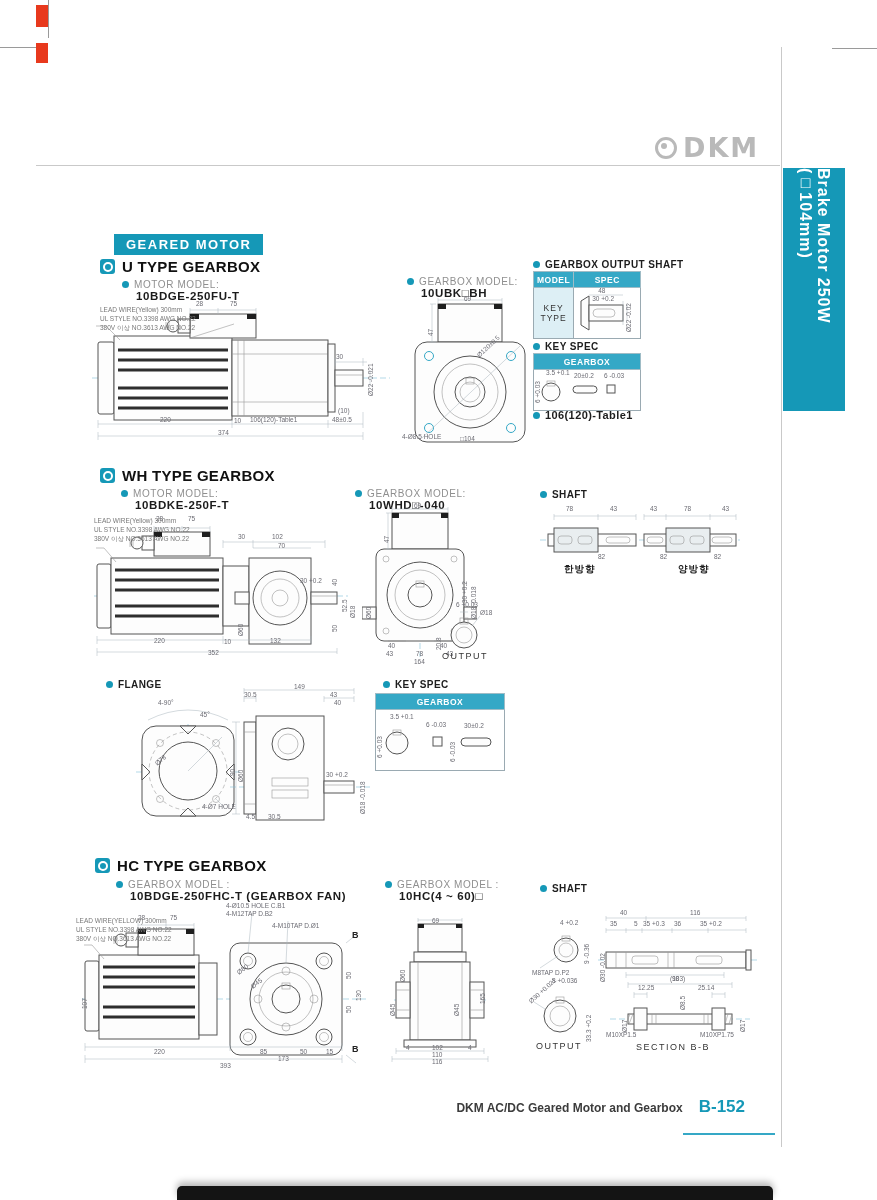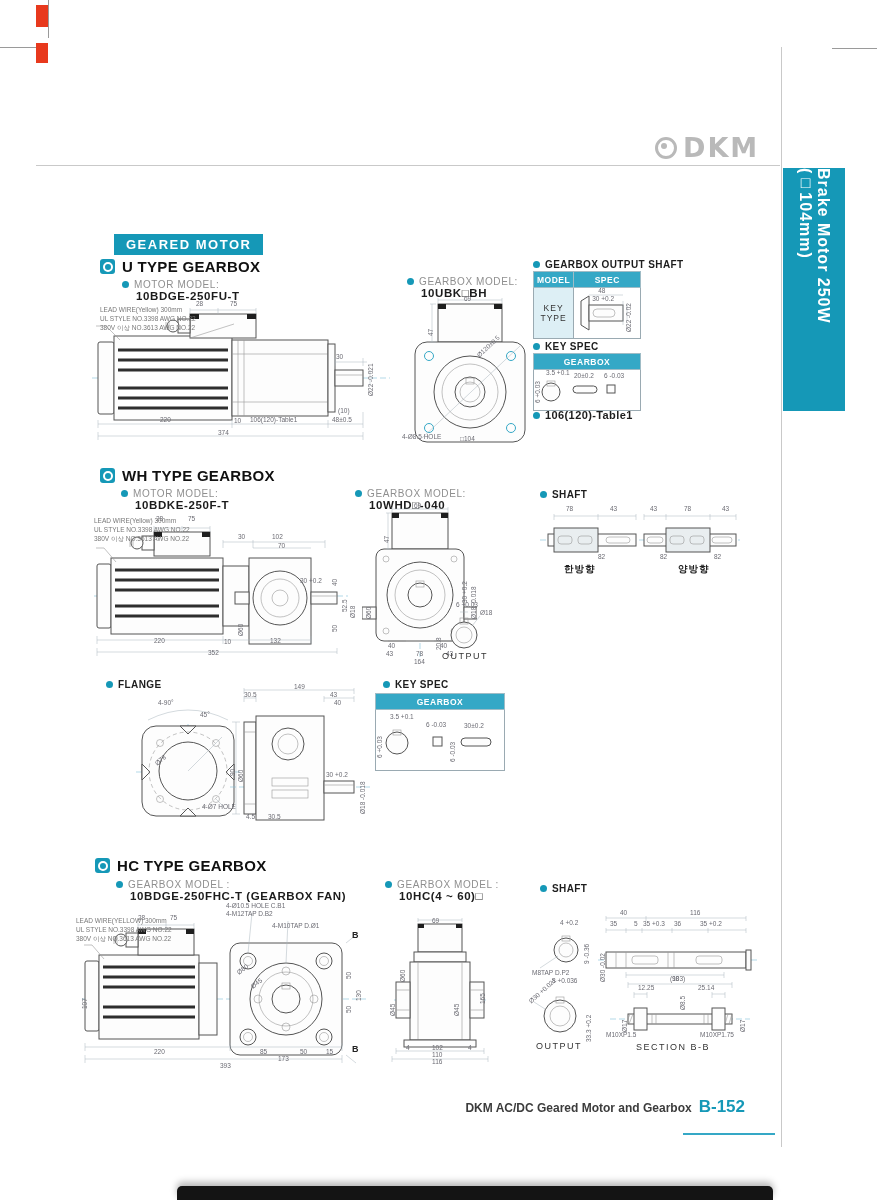--- a/index.html
+++ b/index.html
@@ -43,21 +43,21 @@
   .ln{fill:none;stroke:#555;stroke-width:1;}
   .f0{fill:#fdfdfd;}
   .lt{fill:#e9eef0;}
   .fn{fill:none;stroke:#999;stroke-width:.6;}
   .dim{fill:none;stroke:#a9b4bc;stroke-width:.5;}
   .cl{fill:none;stroke:#7fc0d8;stroke-width:.6;stroke-dasharray:6 3;}
   .fin{fill:none;stroke:#2d2d2d;stroke-width:3;}
   .tl{fill:none;stroke:#35a8c6;stroke-width:1;}
   .bk{fill:#1e1e1e;}
   
-  .footer{display:flex;align-items:flex-end;justify-content:flex-end;gap:7px;}
+  .footer{display:flex;align-items:flex-end;justify-content:flex-end;gap:16px;}
   .foot-t{font-size:12px;font-weight:bold;color:#3c3c3c;}
   .foot-p{font-size:17px;font-weight:bold;color:#1598b7;line-height:1;}
   .tealline{background:#35a8c6;}
   .botbar{background:#141414;border-radius:5px 5px 0 0;box-shadow:0 -4px 7px rgba(0,0,0,.28);}
 </style>
 </head>
 <body>
 
 <div id="page">
 

